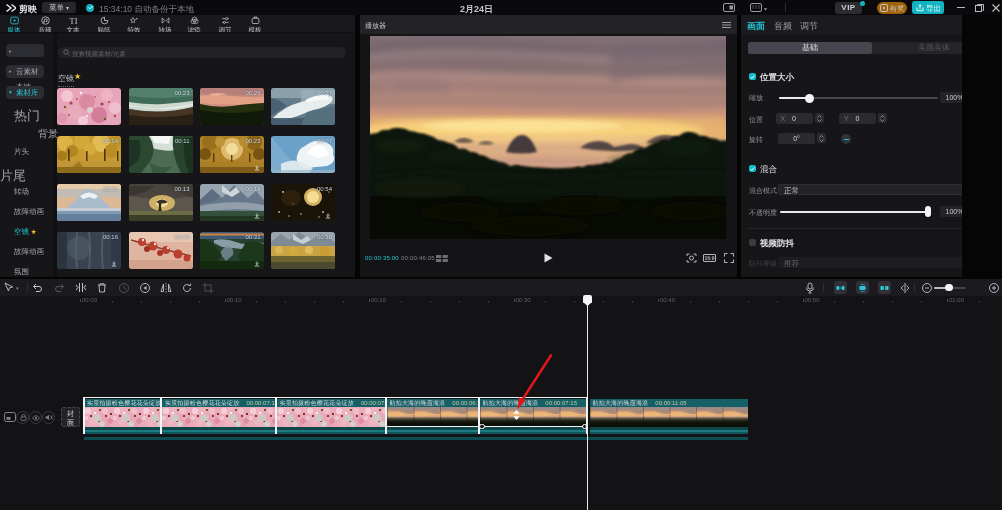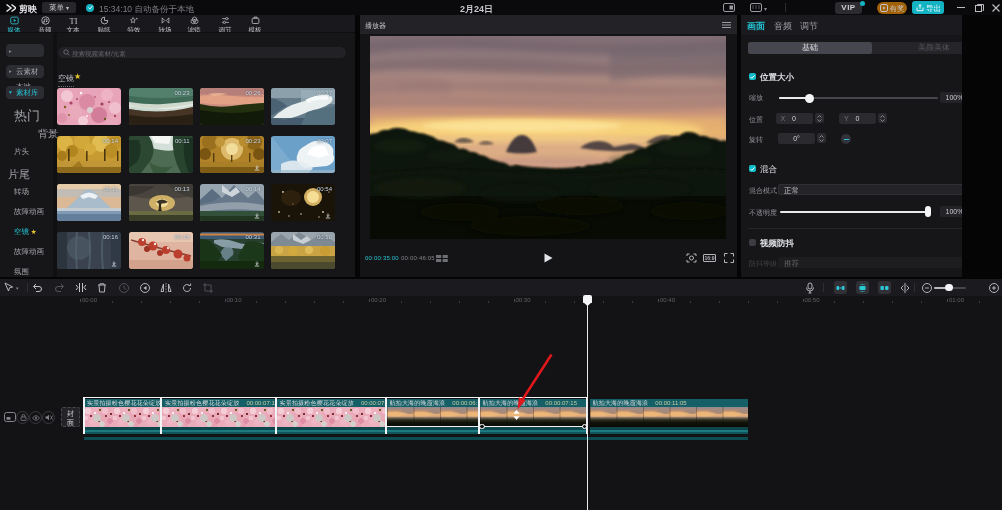--- a/index.html
+++ b/index.html
@@ -124,21 +124,21 @@
 <div class="abs" style="left:16px;top:31.5px;color:#a9aab0;font-size:7.5px;margin-top:35px;">本地</div>
 <div class="abs" style="left:5.5px;top:49.5px;width:38px;height:13px;background:#2c2c33;border-radius:4px;"></div>
 <div class="abs" style="left:9px;top:53.0px;color:#85868c;font-size:5.5px;">▸</div>
 <div class="abs" style="left:16px;top:52.0px;color:#a9aab0;font-size:7.5px;">云素材</div>
 <div class="abs" style="left:5.5px;top:70.5px;width:38px;height:13px;background:#2c2c33;border-radius:4px;"></div>
 <div class="abs" style="left:9px;top:74.0px;color:#25c3d2;font-size:5.5px;">▾</div>
 <div class="abs" style="left:16px;top:73.0px;color:#25c3d2;font-size:7.5px;">素材库</div>
 <div class="abs" style="left:14px;top:92.0px;color:#a2a3a9;font-size:13px;">热门</div>
 <div class="abs" style="left:14px;top:112.0px;color:#a2a3a9;font-size:10px;margin-left:24px;">背景</div>
 <div class="abs" style="left:14px;top:132.0px;color:#a2a3a9;font-size:7.5px;">片头</div>
-<div class="abs" style="left:8px;top:152.0px;color:#a2a3a9;font-size:11px;">片尾</div>
+<div class="abs" style="left:0;top:152.0px;color:#a2a3a9;font-size:13px;">片尾</div>
 <div class="abs" style="left:14px;top:172.0px;color:#a2a3a9;font-size:7.5px;">转场</div>
 <div class="abs" style="left:14px;top:192.0px;color:#a2a3a9;font-size:7.5px;">故障动画</div>
 <div class="abs" style="left:14px;top:212.0px;color:#25c3d2;font-size:7.5px;">空镜<span style="color:#e8c52c;font-size:6.5px;"> ★</span></div>
 <div class="abs" style="left:14px;top:232.0px;color:#a2a3a9;font-size:7.5px;">故障动画</div>
 <div class="abs" style="left:14px;top:252.0px;color:#a2a3a9;font-size:7.5px;">氛围</div>
 <div class="abs" style="left:58px;top:58px;color:#b9bac0;font-size:8px;border-bottom:1px dotted #6a6b70;padding-bottom:1.5px;">空镜</div>
 <div class="abs" style="left:74px;top:57px;color:#e8c52c;font-size:8px;">★</div>
 <svg class="abs" style="left:57px;top:73px;border-radius:3px;" width="64" height="37" viewBox="0 0 64 37">
         <rect width="64" height="37" fill="#e8a4b8"></rect>
         <g>

